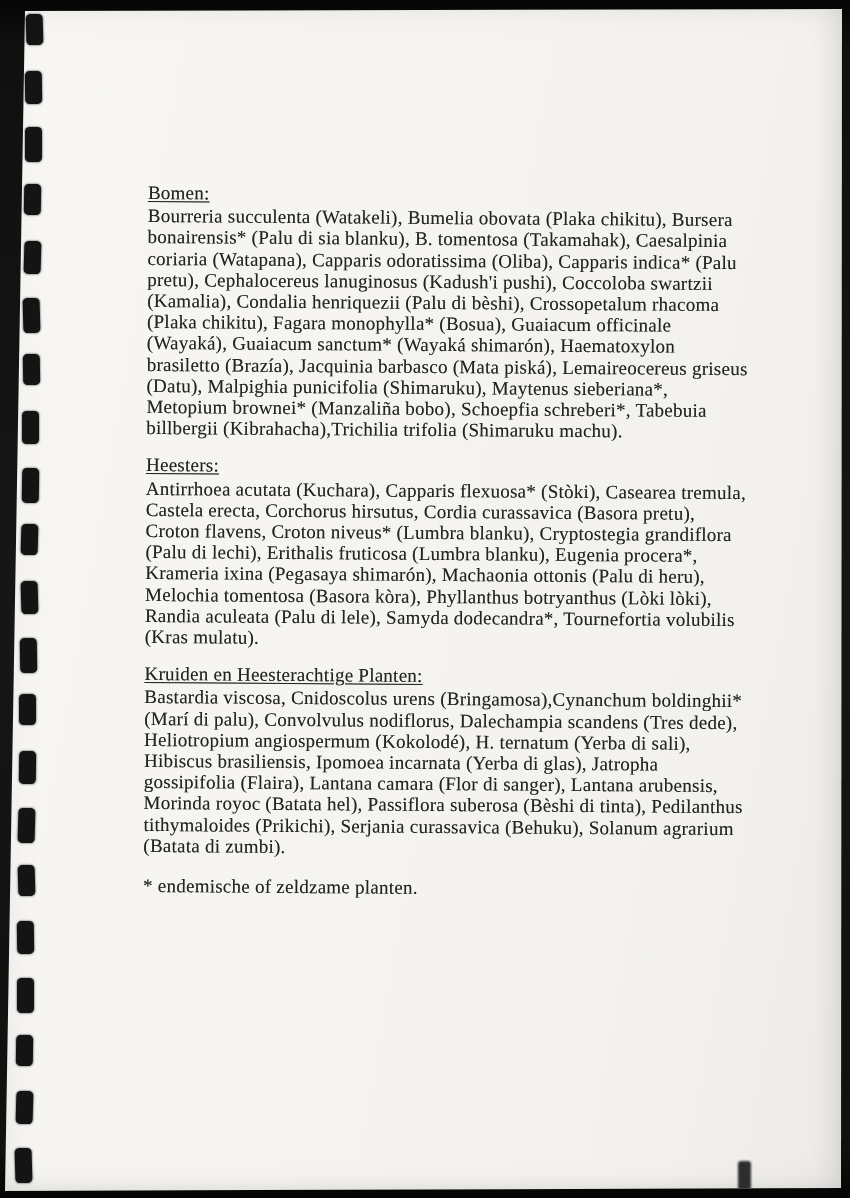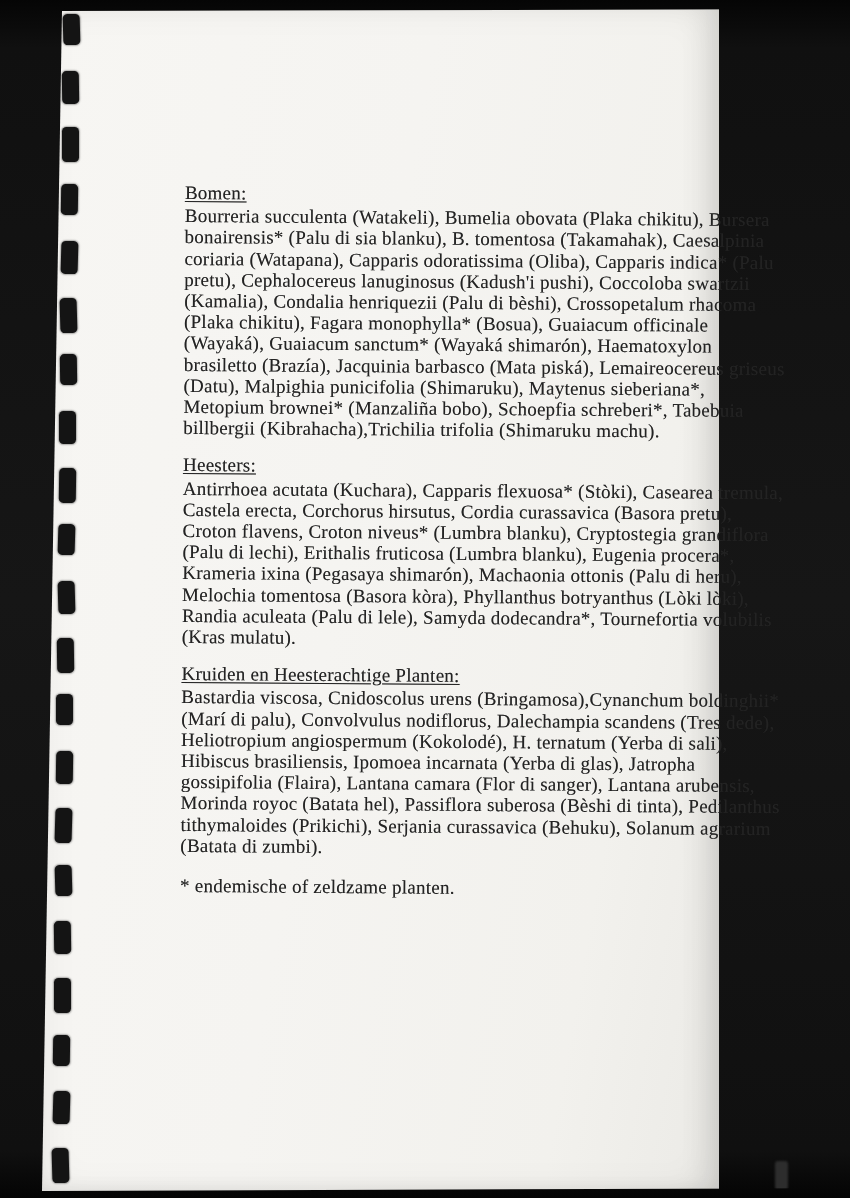--- a/index.html
+++ b/index.html
@@ -12,24 +12,23 @@
     font-family: "Liberation Serif", serif;
   }
   .stage {
     position: absolute;
     inset: 0;
     background: linear-gradient(180deg, #050505 0%, #101010 4%, #161616 50%, #101010 96%, #040404 100%);
   }
   .paper {
     position: absolute;
     left: 0; top: 0;
-    width: 682px; height: 1198px;
+    width: 850px; height: 1198px;
     clip-path: polygon(25px 11px, 842px 9px, 841px 1188px, 5px 1191px);
     background: linear-gradient(100deg, #f7f6f3 0%, #f5f4f1 45%, #f2f1ed 80%, #ebeae6 100%);
-    margin-left: 37px;
   }
   .paper-shade {
     position: absolute; inset: 0;
     box-shadow: inset 0 0 45px rgba(0,0,0,0.07), inset -14px 0 28px rgba(0,0,0,0.08), inset 0 -8px 18px rgba(0,0,0,0.05);
   }
   .holes { position: absolute; inset: 0; }
   .hole {
     position: absolute;
     width: 17px;
     background: #141414;

